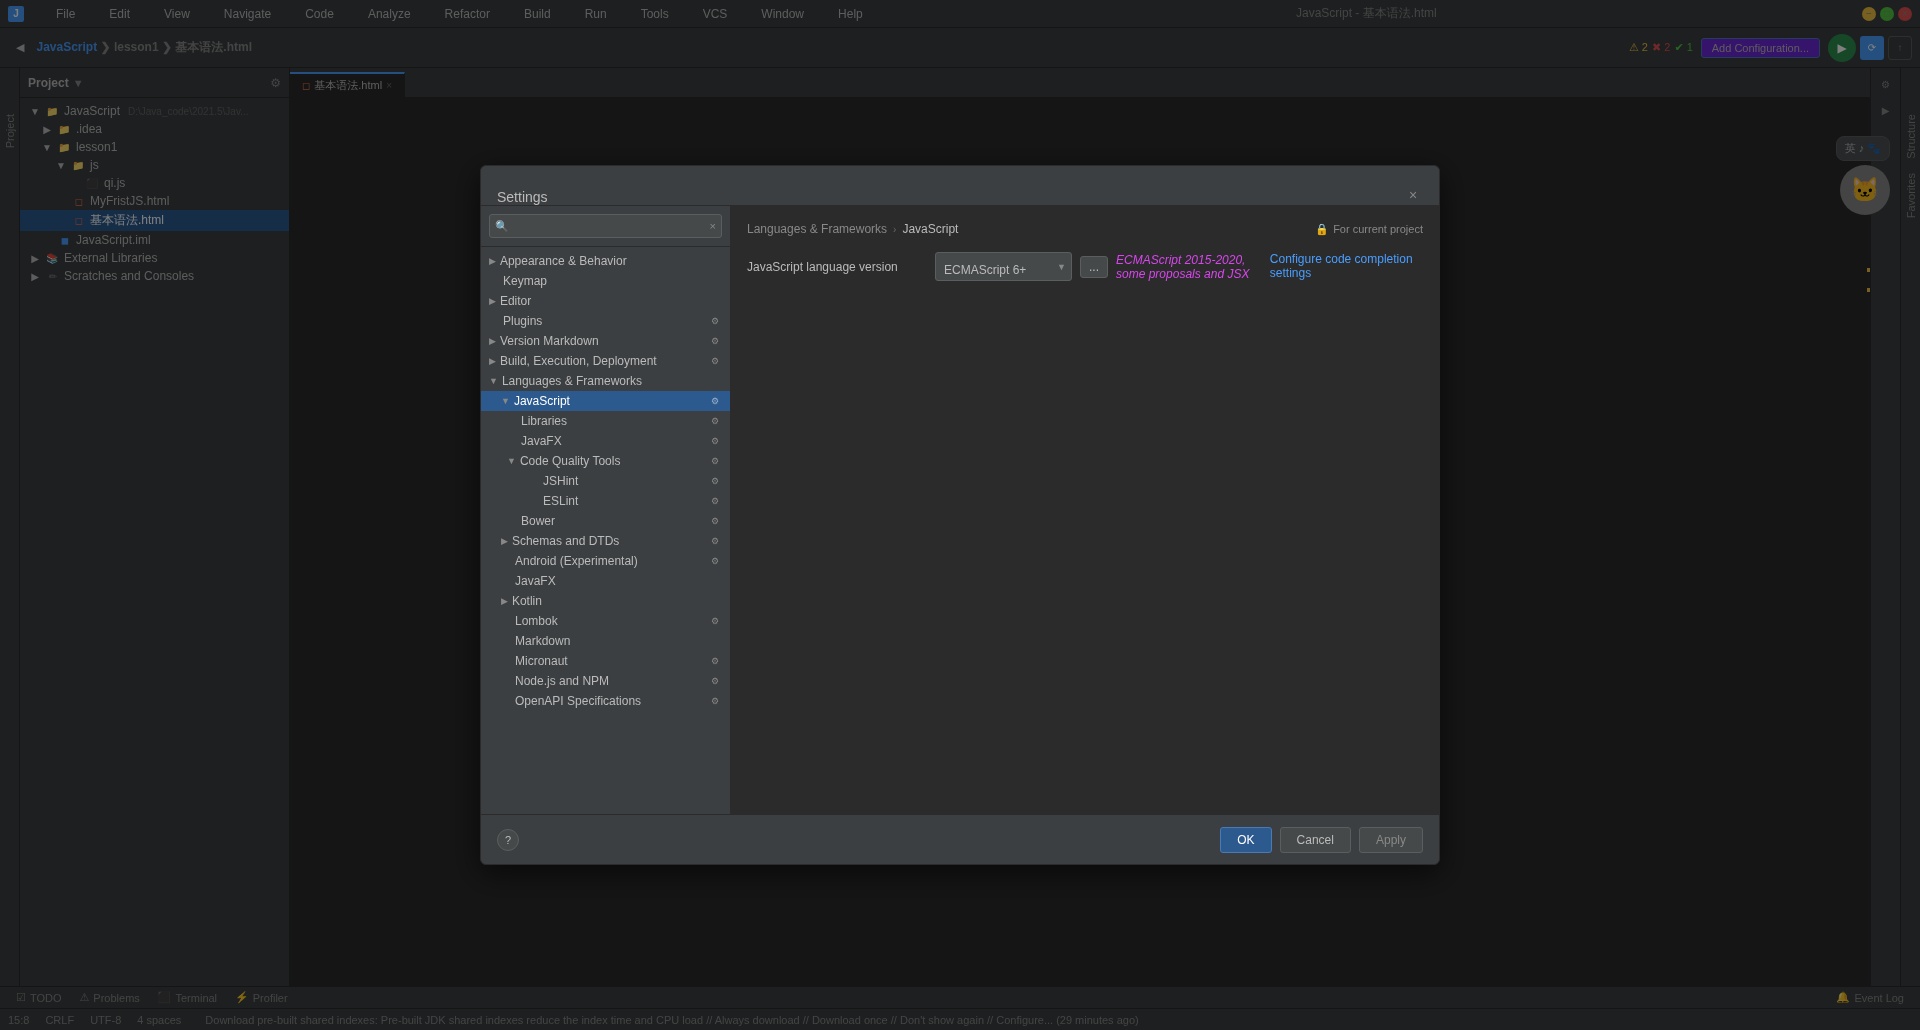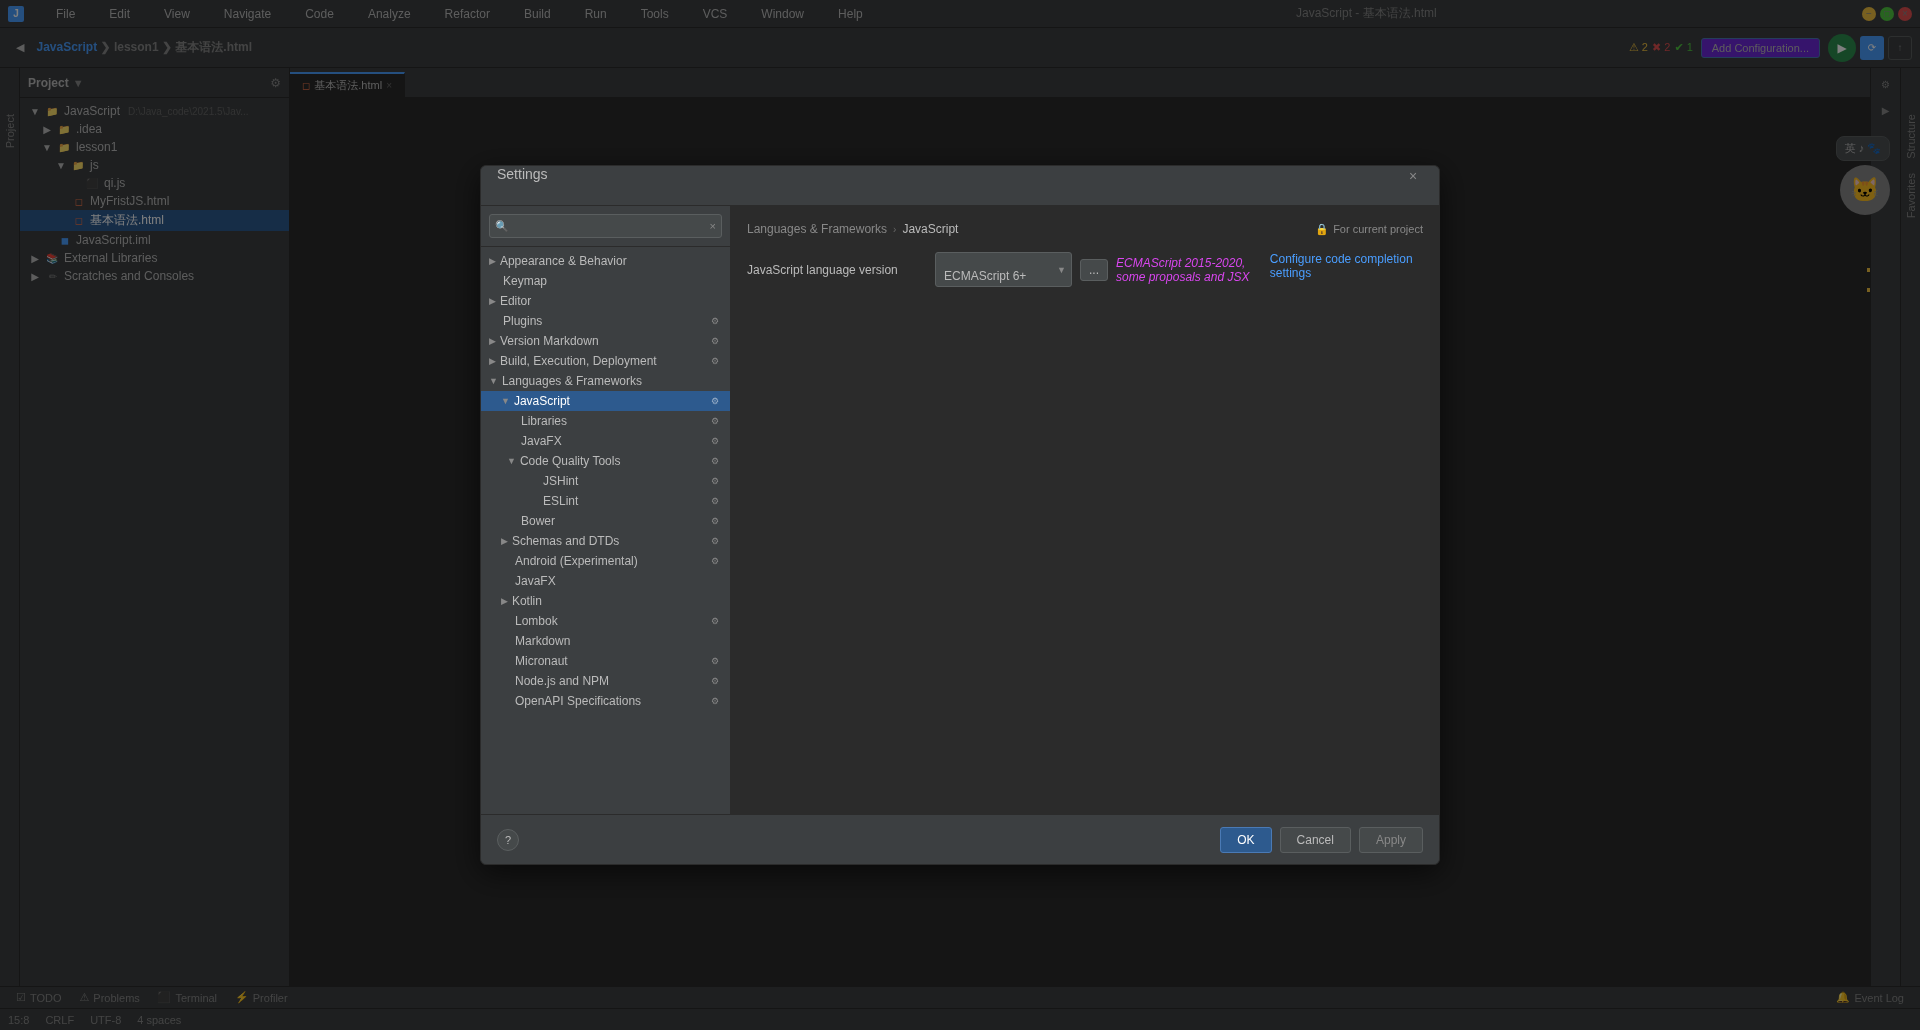--- a/index.html
+++ b/index.html
@@ -203,21 +203,21 @@
       border-radius: 6px;
       display: flex;
       flex-direction: column;
       box-shadow: 0 8px 30px rgba(0,0,0,0.6);
     }
     #dialog-title-bar {
       height: 40px;
       background: #3c3f41;
       border-bottom: 1px solid #2b2b2b;
       display: flex;
-      align-items: flex-start;
+      align-items: flex-end;
       padding: 0 16px;
       border-radius: 6px 6px 0 0;
     }
     #dialog-title { font-size: 14px; color: #bbbbbb; flex: 1; }
     #dialog-close {
       width: 20px; height: 20px; display: flex; align-items: center; justify-content: center;
       cursor: pointer; color: #888; font-size: 14px; border-radius: 3px;
     }
 
     #dialog-body {
@@ -316,21 +316,21 @@
     #js-version-row {
       display: flex;
       align-items: center;
       gap: 8px;
     }
     #js-version-label { color: #bbbbbb; font-size: 12px; min-width: 180px; }
     #js-version-select {
       background: #45494a;
       border: 1px solid #5a5e5f;
       color: #bbbbbb;
-      padding: 16px 24px 3px 8px;
+      padding: 10px 24px 3px 8px;
       border-radius: 3px;
       font-size: 12px;
       cursor: pointer;
       appearance: none;
       min-width: 130px;
       outline: none;
     }
     #js-version-select-wrapper {
       position: relative;
       display: inline-flex;
@@ -862,15 +862,18 @@
         <span>Event Log</span>
       </span>
     </div>
   </div>
 
   <div id="status-bar">
     <span style="color:#888; font-size:11px;">15:8</span>
     <span style="color:#888; font-size:11px;">CRLF</span>
     <span style="color:#888; font-size:11px;">UTF-8</span>
     <span style="color:#888; font-size:11px;">4 spaces</span>
+    <div id="message-bar" style="flex:1; background:transparent; border:none; height:auto; padding:0; margin-left:8px;">
+      <span style="font-size:11px; color:#888;">Download pre-built shared indexes: Pre-built JDK shared indexes reduce the index time and CPU load // Always download // Download once // Don't show again // Configure... (29 minutes ago)</span>
+    </div>
   </div>
 
 </div>
 
 </body></html>

